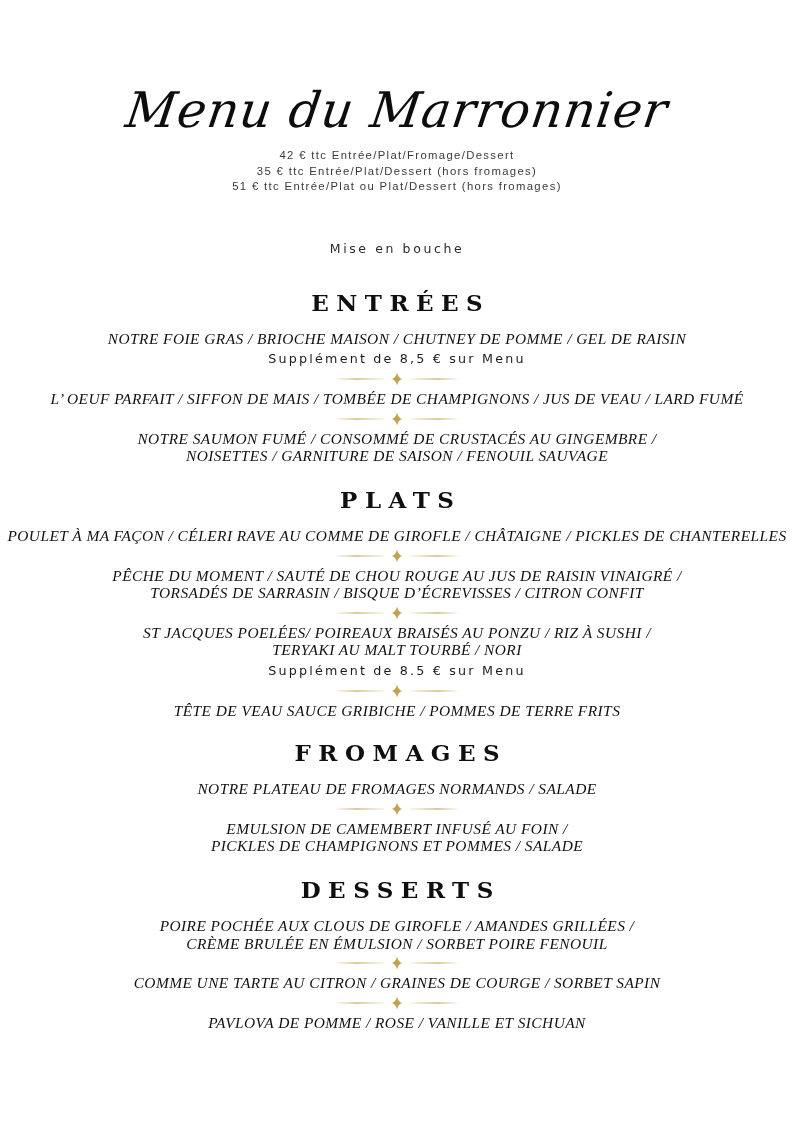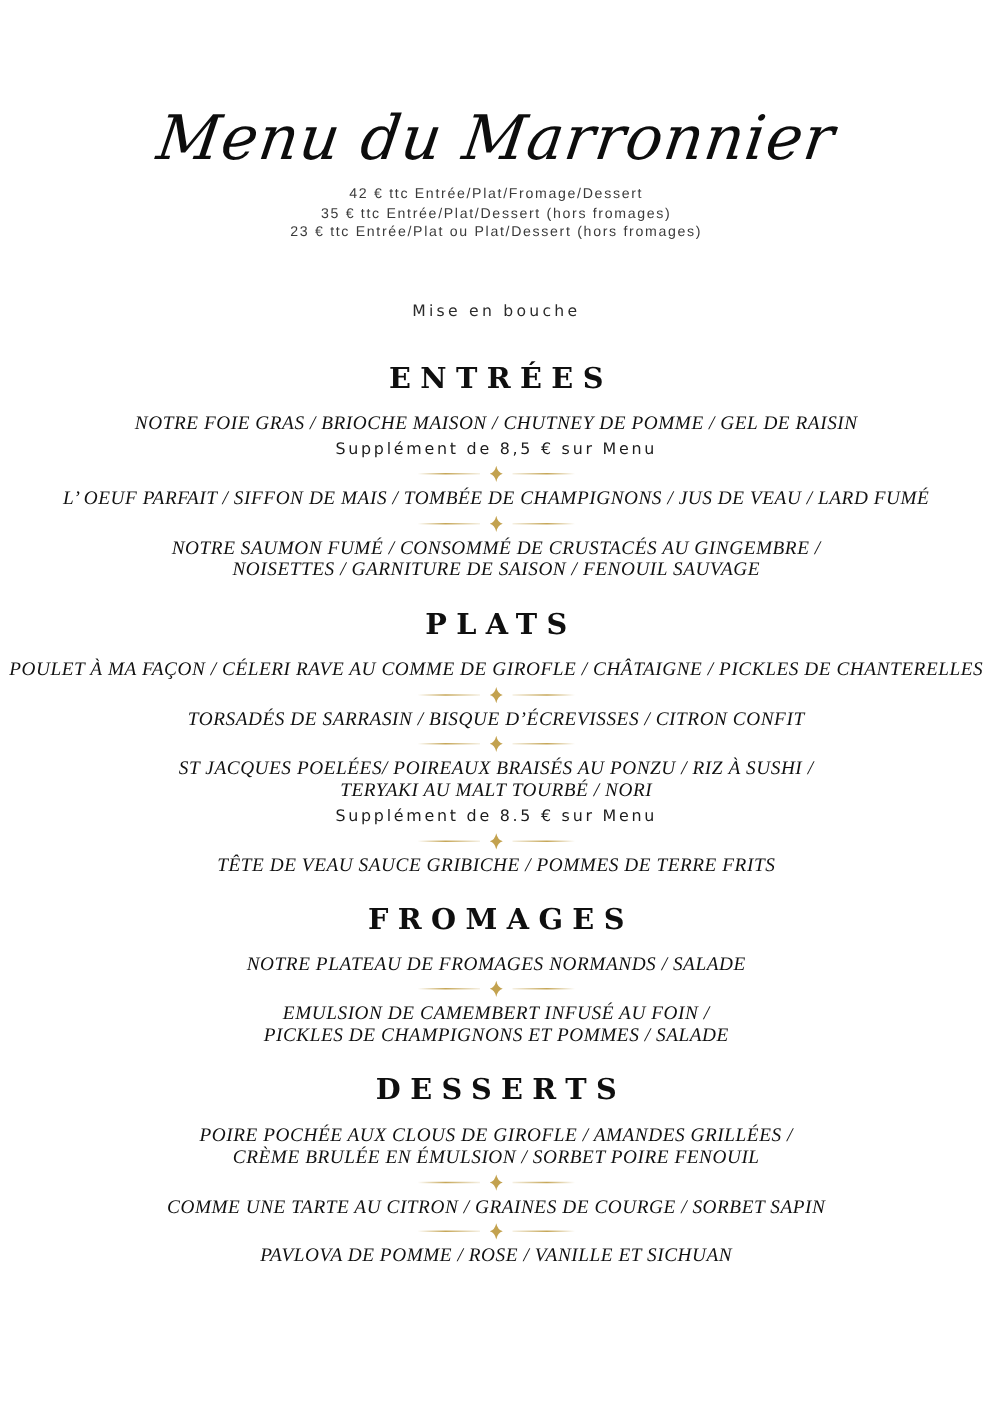--- a/index.html
+++ b/index.html
@@ -120,21 +120,21 @@
 </head>
 <body>
 
 <div class="page">
 
   <div class="title-block">
     <div class="menu-title">Menu  du Marronnier</div>
     <div class="price-lines">
       <div class="price-line">42 € ttc Entrée/Plat/Fromage/Dessert</div>
       <div class="price-line">35 € ttc Entrée/Plat/Dessert (hors fromages)</div>
-      <div class="price-line">23 € ttc Entrée/Plat ou Plat/Dessert (hors fromages)</div>
+      <div class="price-line">51 € ttc Entrée/Plat ou Plat/Dessert (hors fromages)</div>
     </div>
   </div>
 
   <div class="mise-en-bouche">Mise en bouche</div>
 
   <div id="sections-root">
       <div class="section section-s-entrees">
         <div class="section-heading">ENTRÉES</div>
         <div class="items">
           <div class="menu-item">
@@ -219,20 +219,21 @@
     <rect x="0" y="6.4" width="50" height="1.2" fill="url(#gL-126)"></rect>
     <rect x="76" y="6.4" width="50" height="1.2" fill="url(#gR-126)"></rect>
     <path d="M 63 0.5
              Q 64.1 5.8 68.2 7
              Q 64.1 8.2 63 13.5
              Q 61.9 8.2 57.8 7
              Q 61.9 5.8 63 0.5 Z" fill="#c3a24f"></path>
   </svg>
           </div>
           <div class="menu-item">
+            <span class="item-row">PÊCHE DU MOMENT / SAUTÉ DE CHOU ROUGE AU JUS DE RAISIN VINAIGRÉ /</span>
             <span class="item-row">TORSADÉS DE SARRASIN / BISQUE D’ÉCREVISSES / CITRON CONFIT</span>
           </div>
           <div class="divider">
   <svg width="126" height="14" viewBox="0 0 126 14">
     <defs>
       <linearGradient id="gL-126" x1="0" y1="0" x2="1" y2="0">
         <stop offset="0%" stop-color="#c3a24f" stop-opacity="0"></stop>
         <stop offset="45%" stop-color="#c3a24f" stop-opacity="0.95"></stop>
         <stop offset="100%" stop-color="#c3a24f" stop-opacity="0.15"></stop>
       </linearGradient>

